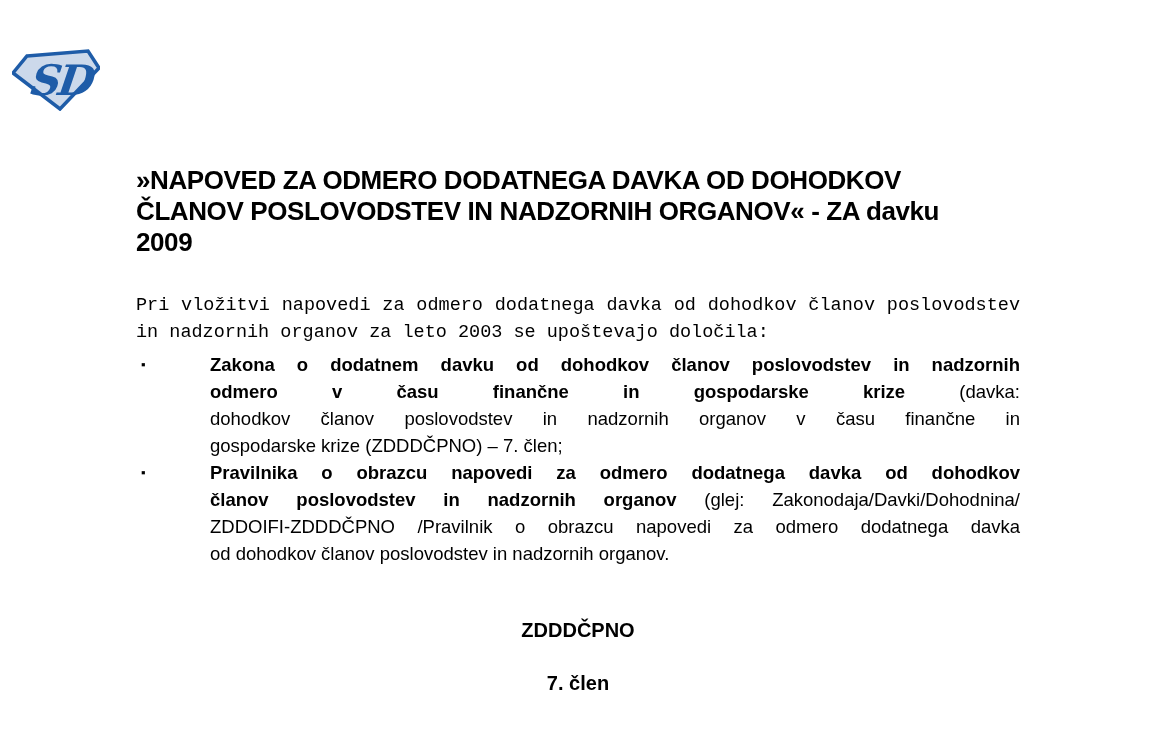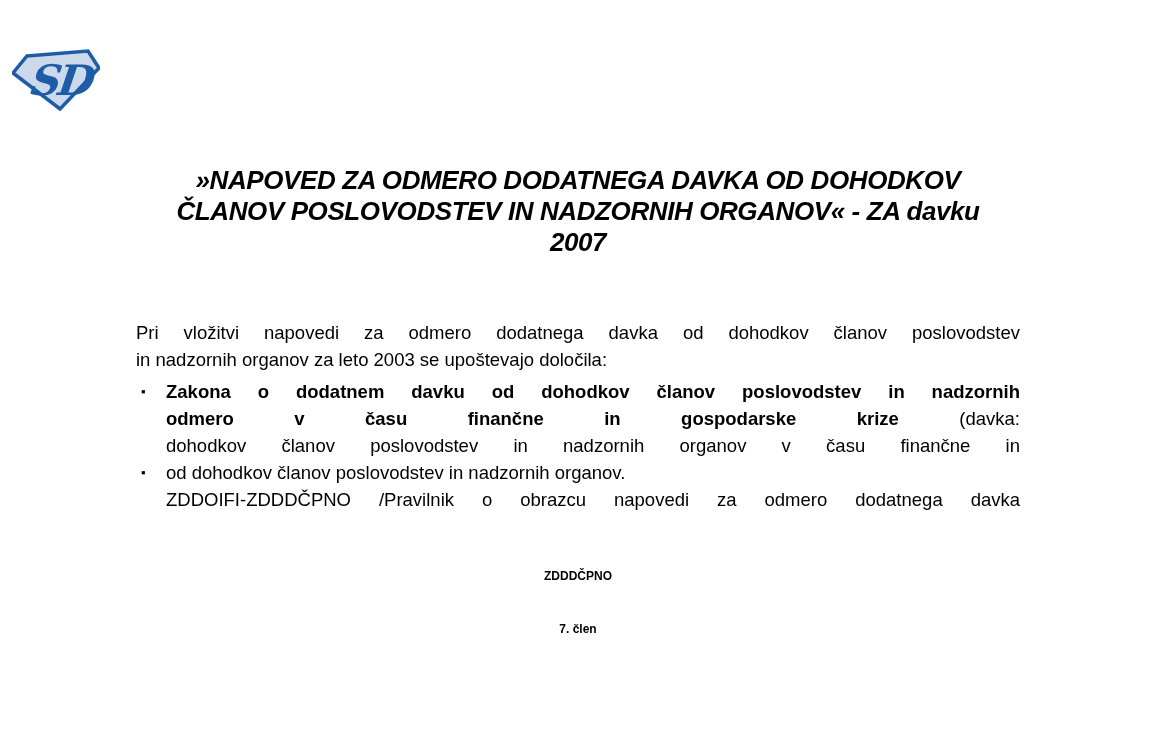--- a/index.html
+++ b/index.html
@@ -34,47 +34,45 @@
     letter-spacing: -3px;
     fill: var(--logo-outline, #1e5ca8);
   }
   .content {
     position: absolute;
     left: 136px; top: 0;
     width: 884px;
   }
   .doc-title {
     margin-top: 165px;
-    text-align: center;
     font-weight: bold;
     font-size: 26px;
     line-height: 31px;
     letter-spacing: -0.4px;
-    font-style: italic;
   }
   .title-line { white-space: nowrap; }
   .textblock { font-size: 18.5px; }
-  .intro { margin-top: 61px; }
+  .intro { margin-top: 34px; font-family: Liberation Mono, monospace; }
   .tline { line-height: 27px; }
   .tline.justify { text-align: justify; text-align-last: justify; }
   .tline .b { font-weight: bold; }
   .bullets { margin-top: 5px; }
   .bullet { display: flex; }
   .bullet-marker {
     flex: none;
     width: 30px;
     padding-left: 5px;
     font-size: 13px;
     line-height: 27px;
   }
-  .bullet-body { flex: 1 1 auto; min-width: 0; }
+  .bullet-body { flex: 1 1 auto; min-width: 0; margin-left: 44px; }
   .sub-heading {
     text-align: center;
     font-weight: bold;
-    font-size: 12px;
+    font-size: 20px;
     line-height: 27px;
   }
   .act-heading { margin-top: 50px; }
   .article-heading { margin-top: 26px; }
 </style>
 </head>
 <body>
 
 <div class="page">
 
@@ -83,42 +81,45 @@
     <g transform="skewX(-8)">
       <text class="monogram" x="24" y="46">SD</text>
     </g>
   </svg>
 
   <div class="content">
 
     <div class="doc-title">
       <div class="title-line">»NAPOVED ZA ODMERO DODATNEGA DAVKA OD DOHODKOV</div>
       <div class="title-line">ČLANOV POSLOVODSTEV IN NADZORNIH ORGANOV« - ZA davku</div>
-      <div class="title-line">2007</div>
+      <div class="title-line">2009</div>
     </div>
 
     <div class="intro textblock">
         <div class="tline justify"><span>Pri vložitvi napovedi za odmero dodatnega davka od dohodkov članov poslovodstev</span></div>
         <div class="tline"><span>in nadzornih organov za leto 2003 se upoštevajo določila:</span></div>
       </div>
 
     <div class="bullets textblock">
       <div class="bullet">
         <span class="bullet-marker">▪</span>
         <div class="bullet-body">
             <div class="tline justify"><span class="b">Zakona o dodatnem davku od dohodkov članov poslovodstev in nadzornih</span></div>
             <div class="tline justify"><span class="b">odmero v času finančne in gospodarske krize </span><span>(davka:</span></div>
             <div class="tline justify"><span>dohodkov članov poslovodstev in nadzornih organov v času finančne in</span></div>
+            <div class="tline"><span>gospodarske krize (ZDDDČPNO) – 7. člen;</span></div>
           </div>
       </div>
       <div class="bullet">
         <span class="bullet-marker">▪</span>
         <div class="bullet-body">
+            <div class="tline justify"><span class="b">Pravilnika o obrazcu napovedi za odmero dodatnega davka od dohodkov</span></div>
+            <div class="tline justify"><span class="b">članov poslovodstev in nadzornih organov </span><span>(glej: Zakonodaja/Davki/Dohodnina/</span></div>
+            <div class="tline justify"><span>ZDDOIFI-ZDDDČPNO /Pravilnik o obrazcu napovedi za odmero dodatnega davka</span></div>
             <div class="tline"><span>od dohodkov članov poslovodstev in nadzornih organov.</span></div>
-            <div class="tline justify"><span>ZDDOIFI-ZDDDČPNO /Pravilnik o obrazcu napovedi za odmero dodatnega davka</span></div>
           </div>
       </div>
     </div>
 
     <div class="sub-heading act-heading textblock">ZDDDČPNO</div>
     <div class="sub-heading article-heading textblock">7. člen</div>
 
   </div>
 </div>
 

